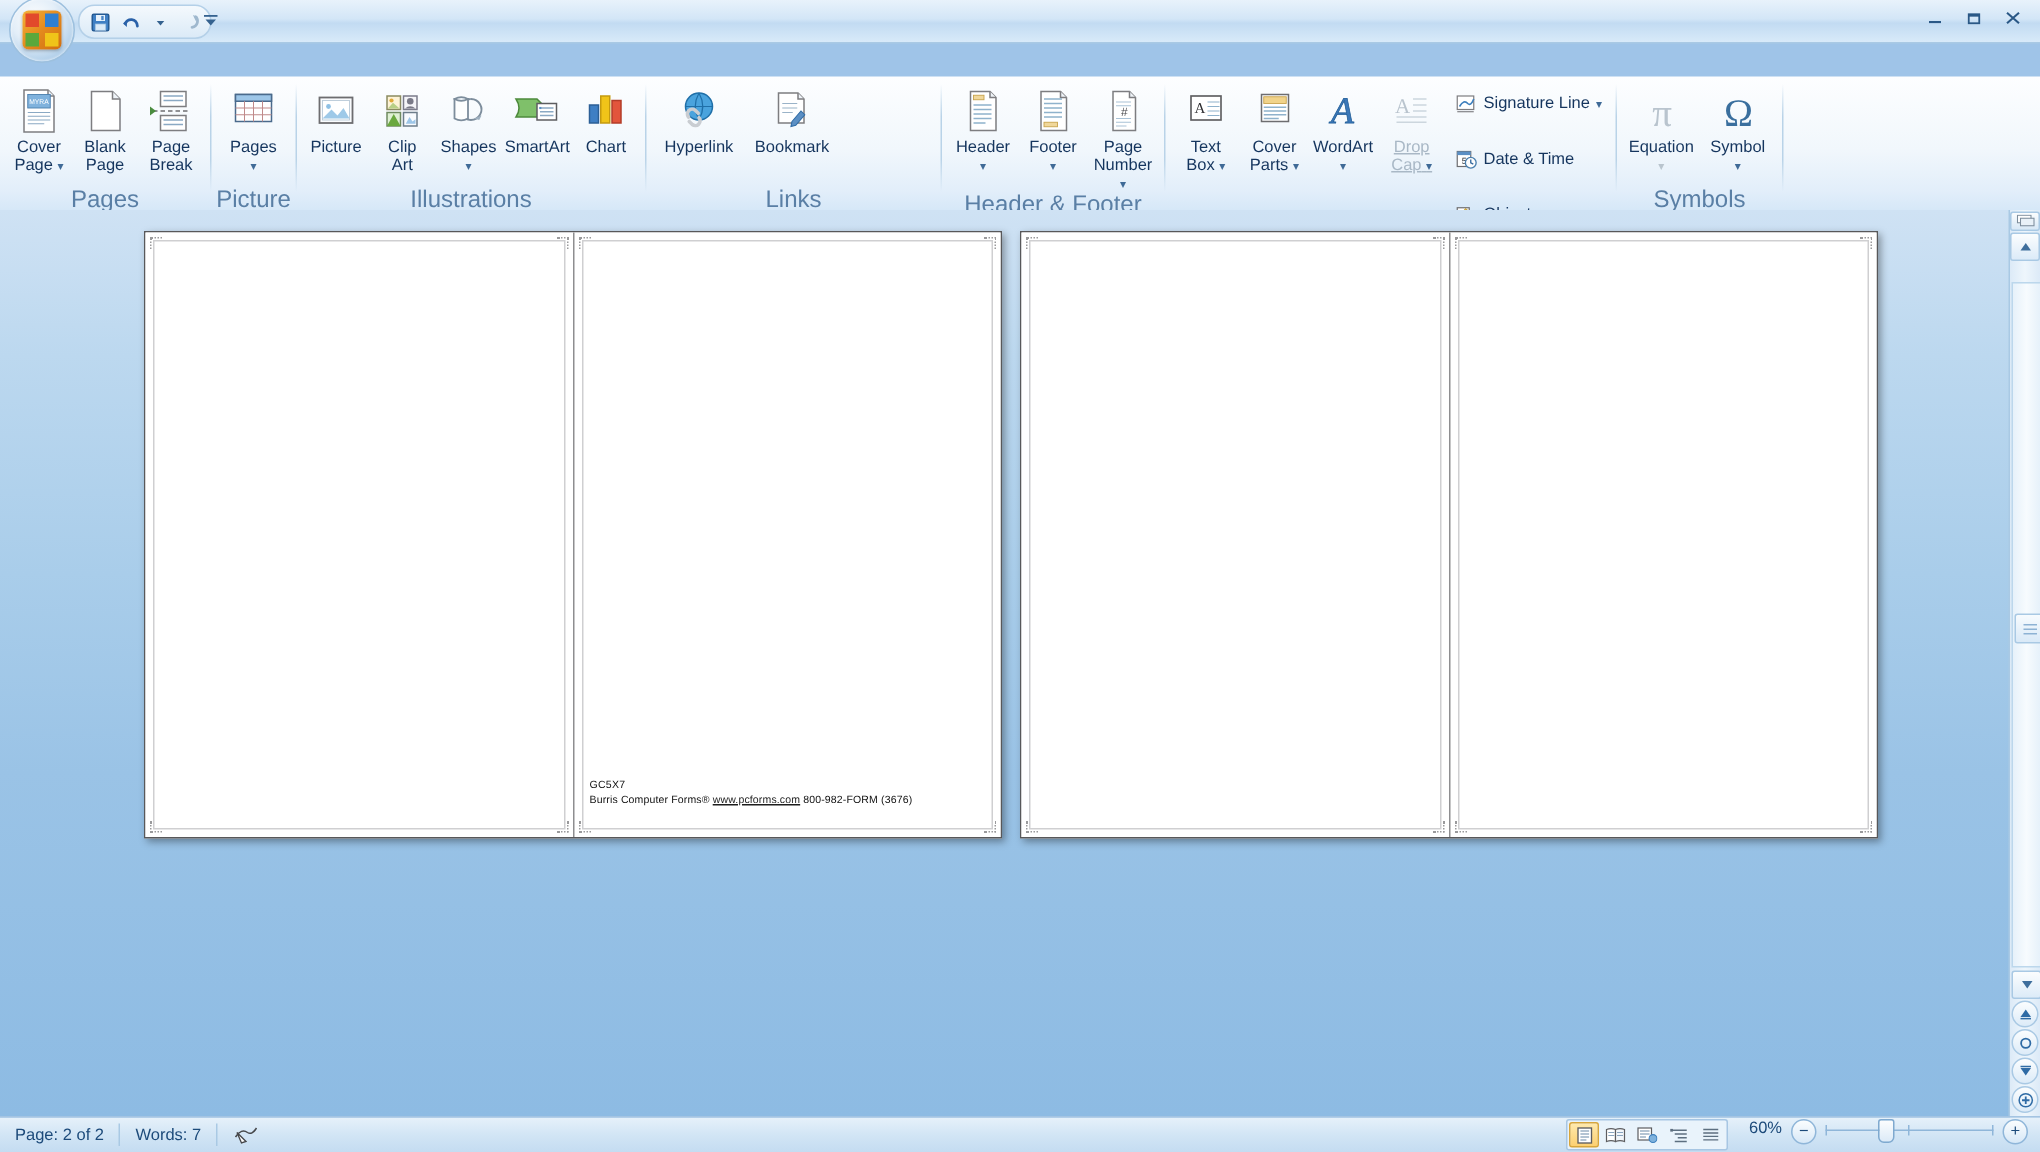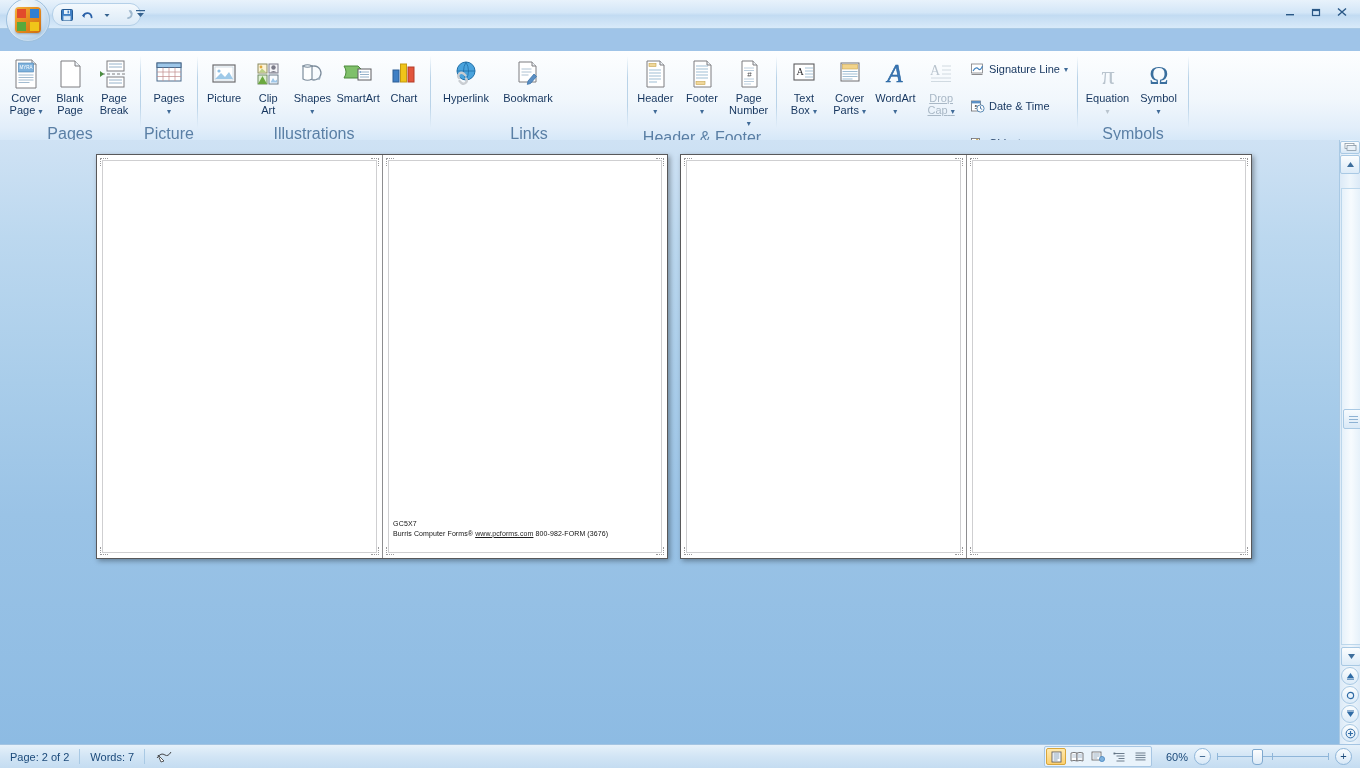--- a/index.html
+++ b/index.html
@@ -191,21 +191,21 @@
 
   
   .statusbar{
     position:absolute;left:0;bottom:0;width:1360px;height:23px;
     background:linear-gradient(180deg,#e6f1fa 0%,#d2e5f5 50%,#c4dcf1 100%);
     border-top:1px solid #a4c4e2;
     display:flex;align-items:center;
   }
   .st-item{font-size:11px;color:#1c4a7a;padding:0 10px;height:23px;display:flex;align-items:center;}
   .st-sep{width:1px;height:15px;background:#a9c9e4;}
-  .st-right{margin-left:auto;display:flex;align-items:center;padding-right:8px;gap:6px;}
+  .st-right{margin-left:auto;display:flex;align-items:flex-start;padding-right:8px;gap:6px;}
   .viewbtns{display:flex;align-items:center;gap:1px;border:1px solid #a7c6e3;border-radius:2px;background:#e9f3fb;padding:1px;}
   .vbtn{width:18px;height:15px;display:flex;align-items:center;justify-content:center;border:1px solid transparent;border-radius:2px;}
   .vbtn.active{background:linear-gradient(180deg,#ffe9ad 0%,#fcd071 100%);border:1px solid #d8a63b;}
   .zoomlvl{font-size:11px;color:#1c4a7a;min-width:30px;text-align:right;}
   .zcirc{
     width:15px;height:15px;border-radius:50%;
     background:linear-gradient(180deg,#fbfdfe 0%,#d7e8f7 100%);
     border:1px solid #8fb6d9;color:#1c4a7a;font-size:11px;line-height:13px;
     display:flex;align-items:center;justify-content:center;
   }

